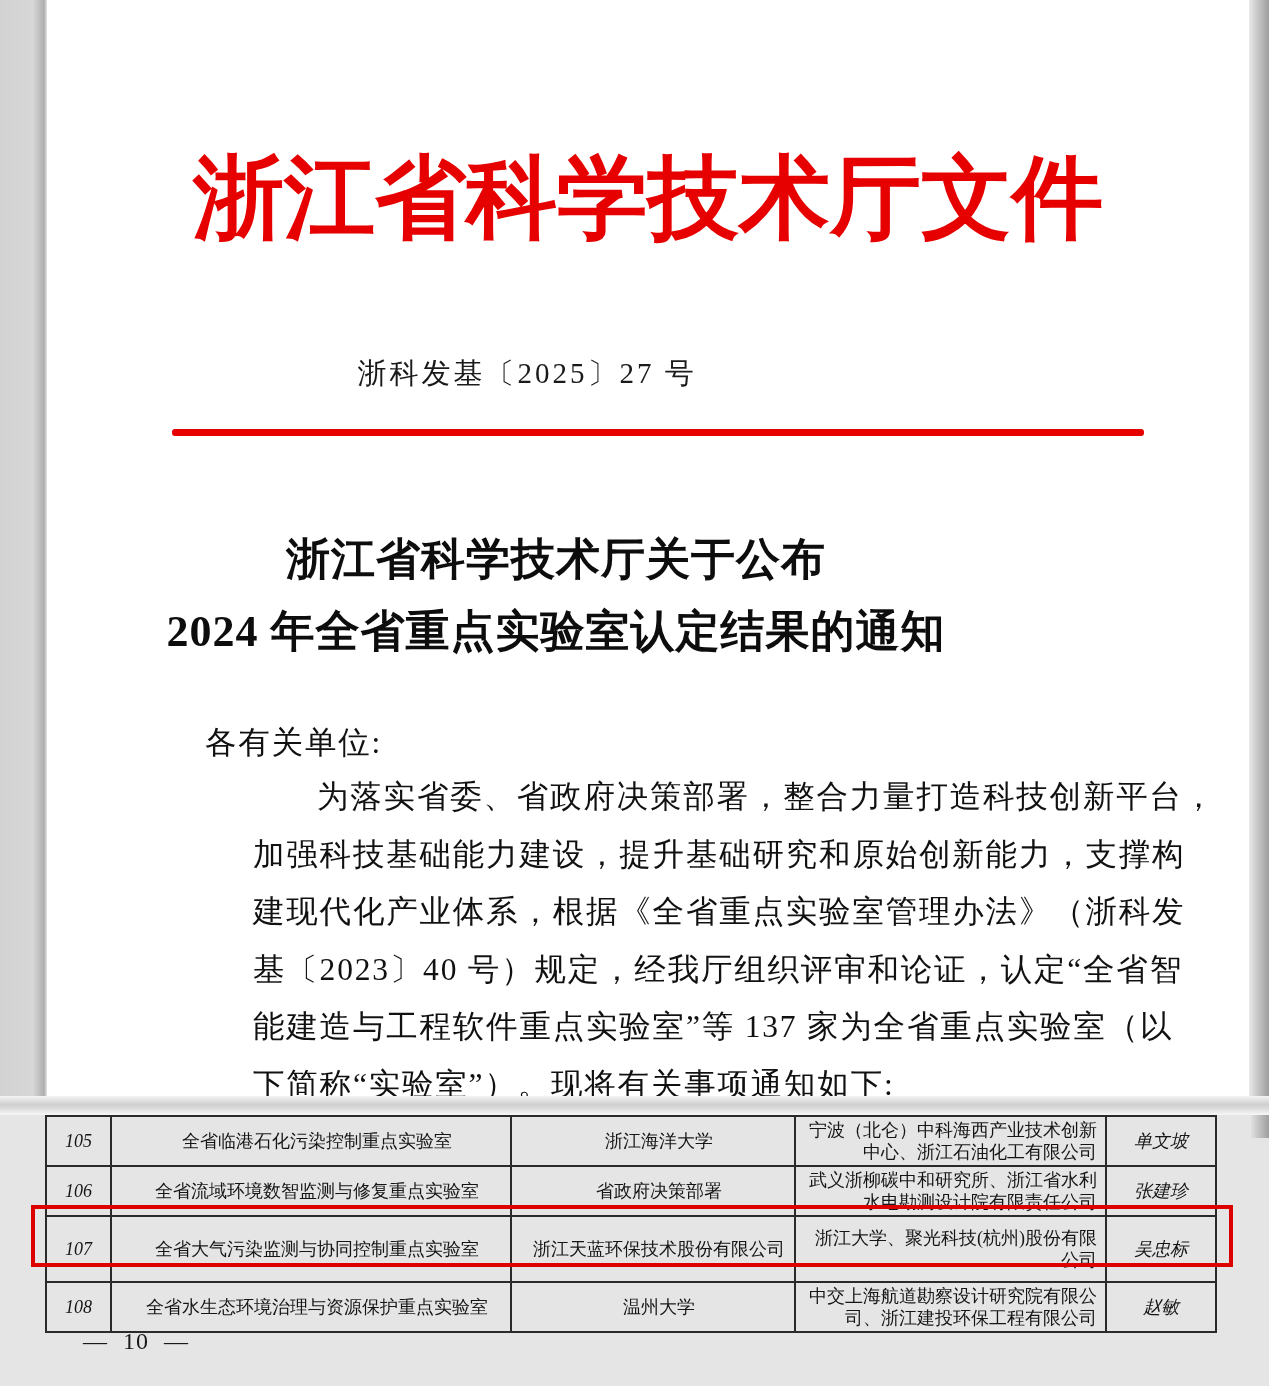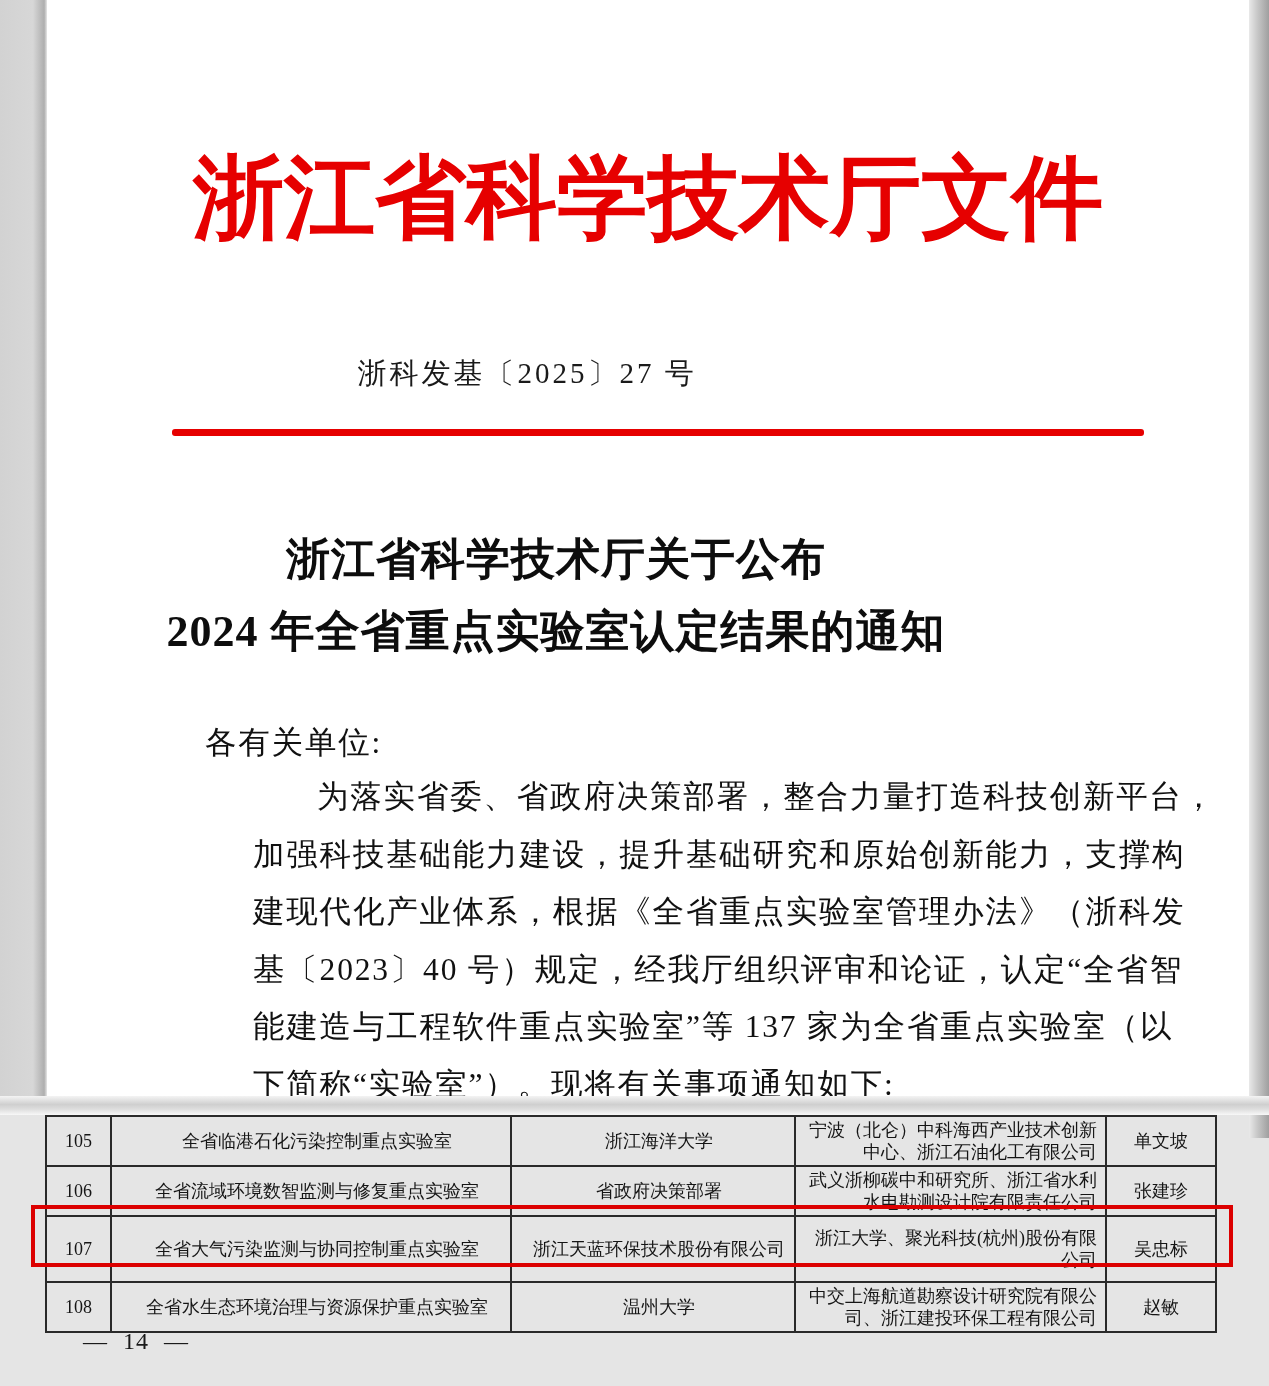--- a/index.html
+++ b/index.html
@@ -72,21 +72,21 @@
   }
   col.c-no { width: 65px; }
   col.c-lab { width: 400px; }
   col.c-org { width: 284px; }
   col.c-partners { width: 311px; }
   col.c-person { width: 110px; }
   tr.r1 { height: 50px; }
   tr.r2 { height: 47px; margin-left: 24px; }
   tr.r3 { height: 66px; padding-left: 16px; }
   tr.r4 { height: 49px; border-radius: 11px; }
-  td.no, td.person { text-align: center; }
+  td.no, td.person { text-align: center; font-style: italic; }
   td.lab, td.org { padding-left: 12px; text-align: center; white-space: nowrap; font-family: Liberation Mono, monospace; }
   td.partners { padding: 2px 8px; line-height: 22px; text-align: right; }
   .highlight-box {
     position: absolute; left: 31px; top: 1205px; width: 1202px; height: 62px;
     border: 4px solid #dc0000; background: transparent; pointer-events: none;
   }
   .page-number {
     position: absolute; left: 83px; top: 1328px;
     font-size: 24px; color: #1a1a1a; word-spacing: 8px; letter-spacing: 1px;
   }
@@ -159,15 +159,15 @@
         <td class="lab">全省水生态环境治理与资源保护重点实验室</td>
         <td class="org">温州大学</td>
         <td class="partners">中交上海航道勘察设计研究院有限公司、浙江建投环保工程有限公司</td>
         <td class="person">赵敏</td>
       </tr>
     </tbody>
   </table>
 
   <div class="highlight-box"></div>
 
-  <div class="page-number">— 14 —</div>
+  <div class="page-number">— 10 —</div>
 
 </div>
 
 </body></html>

